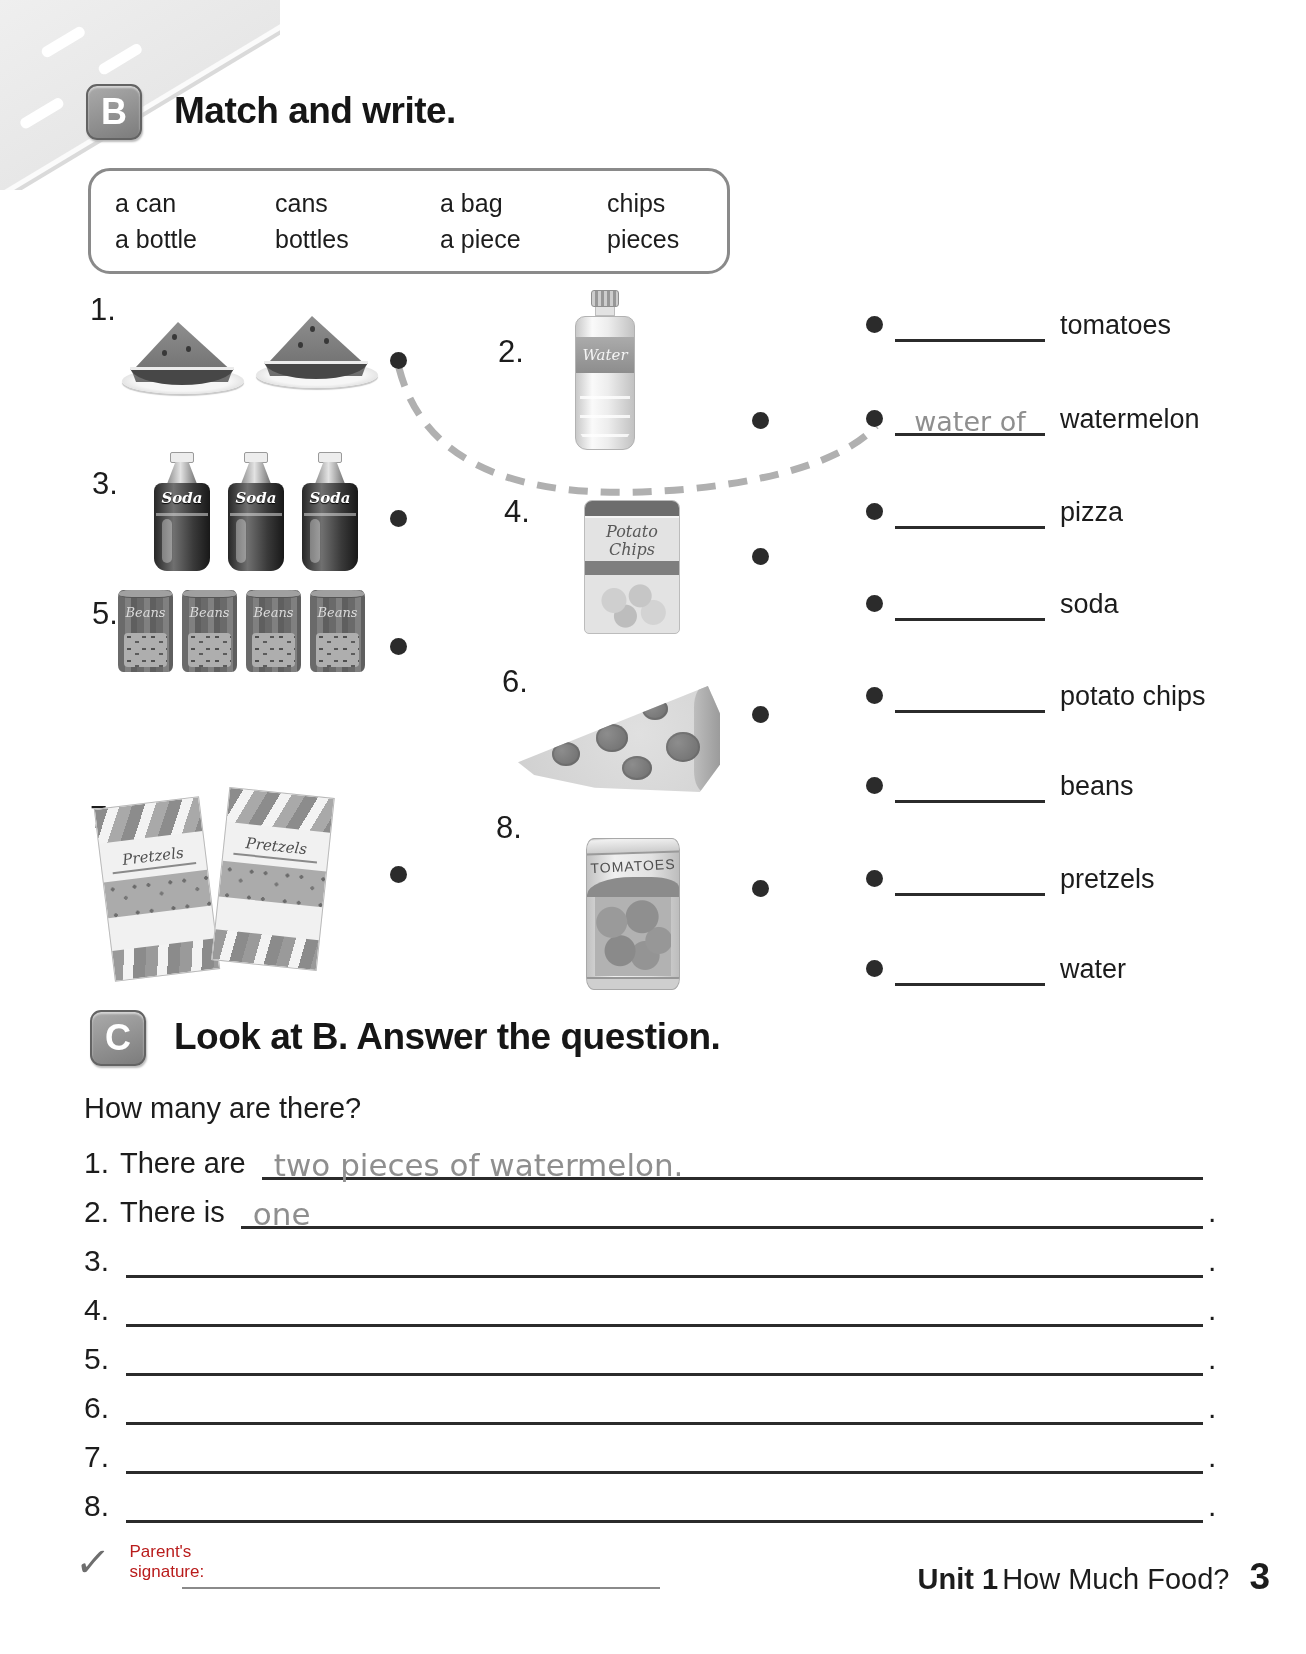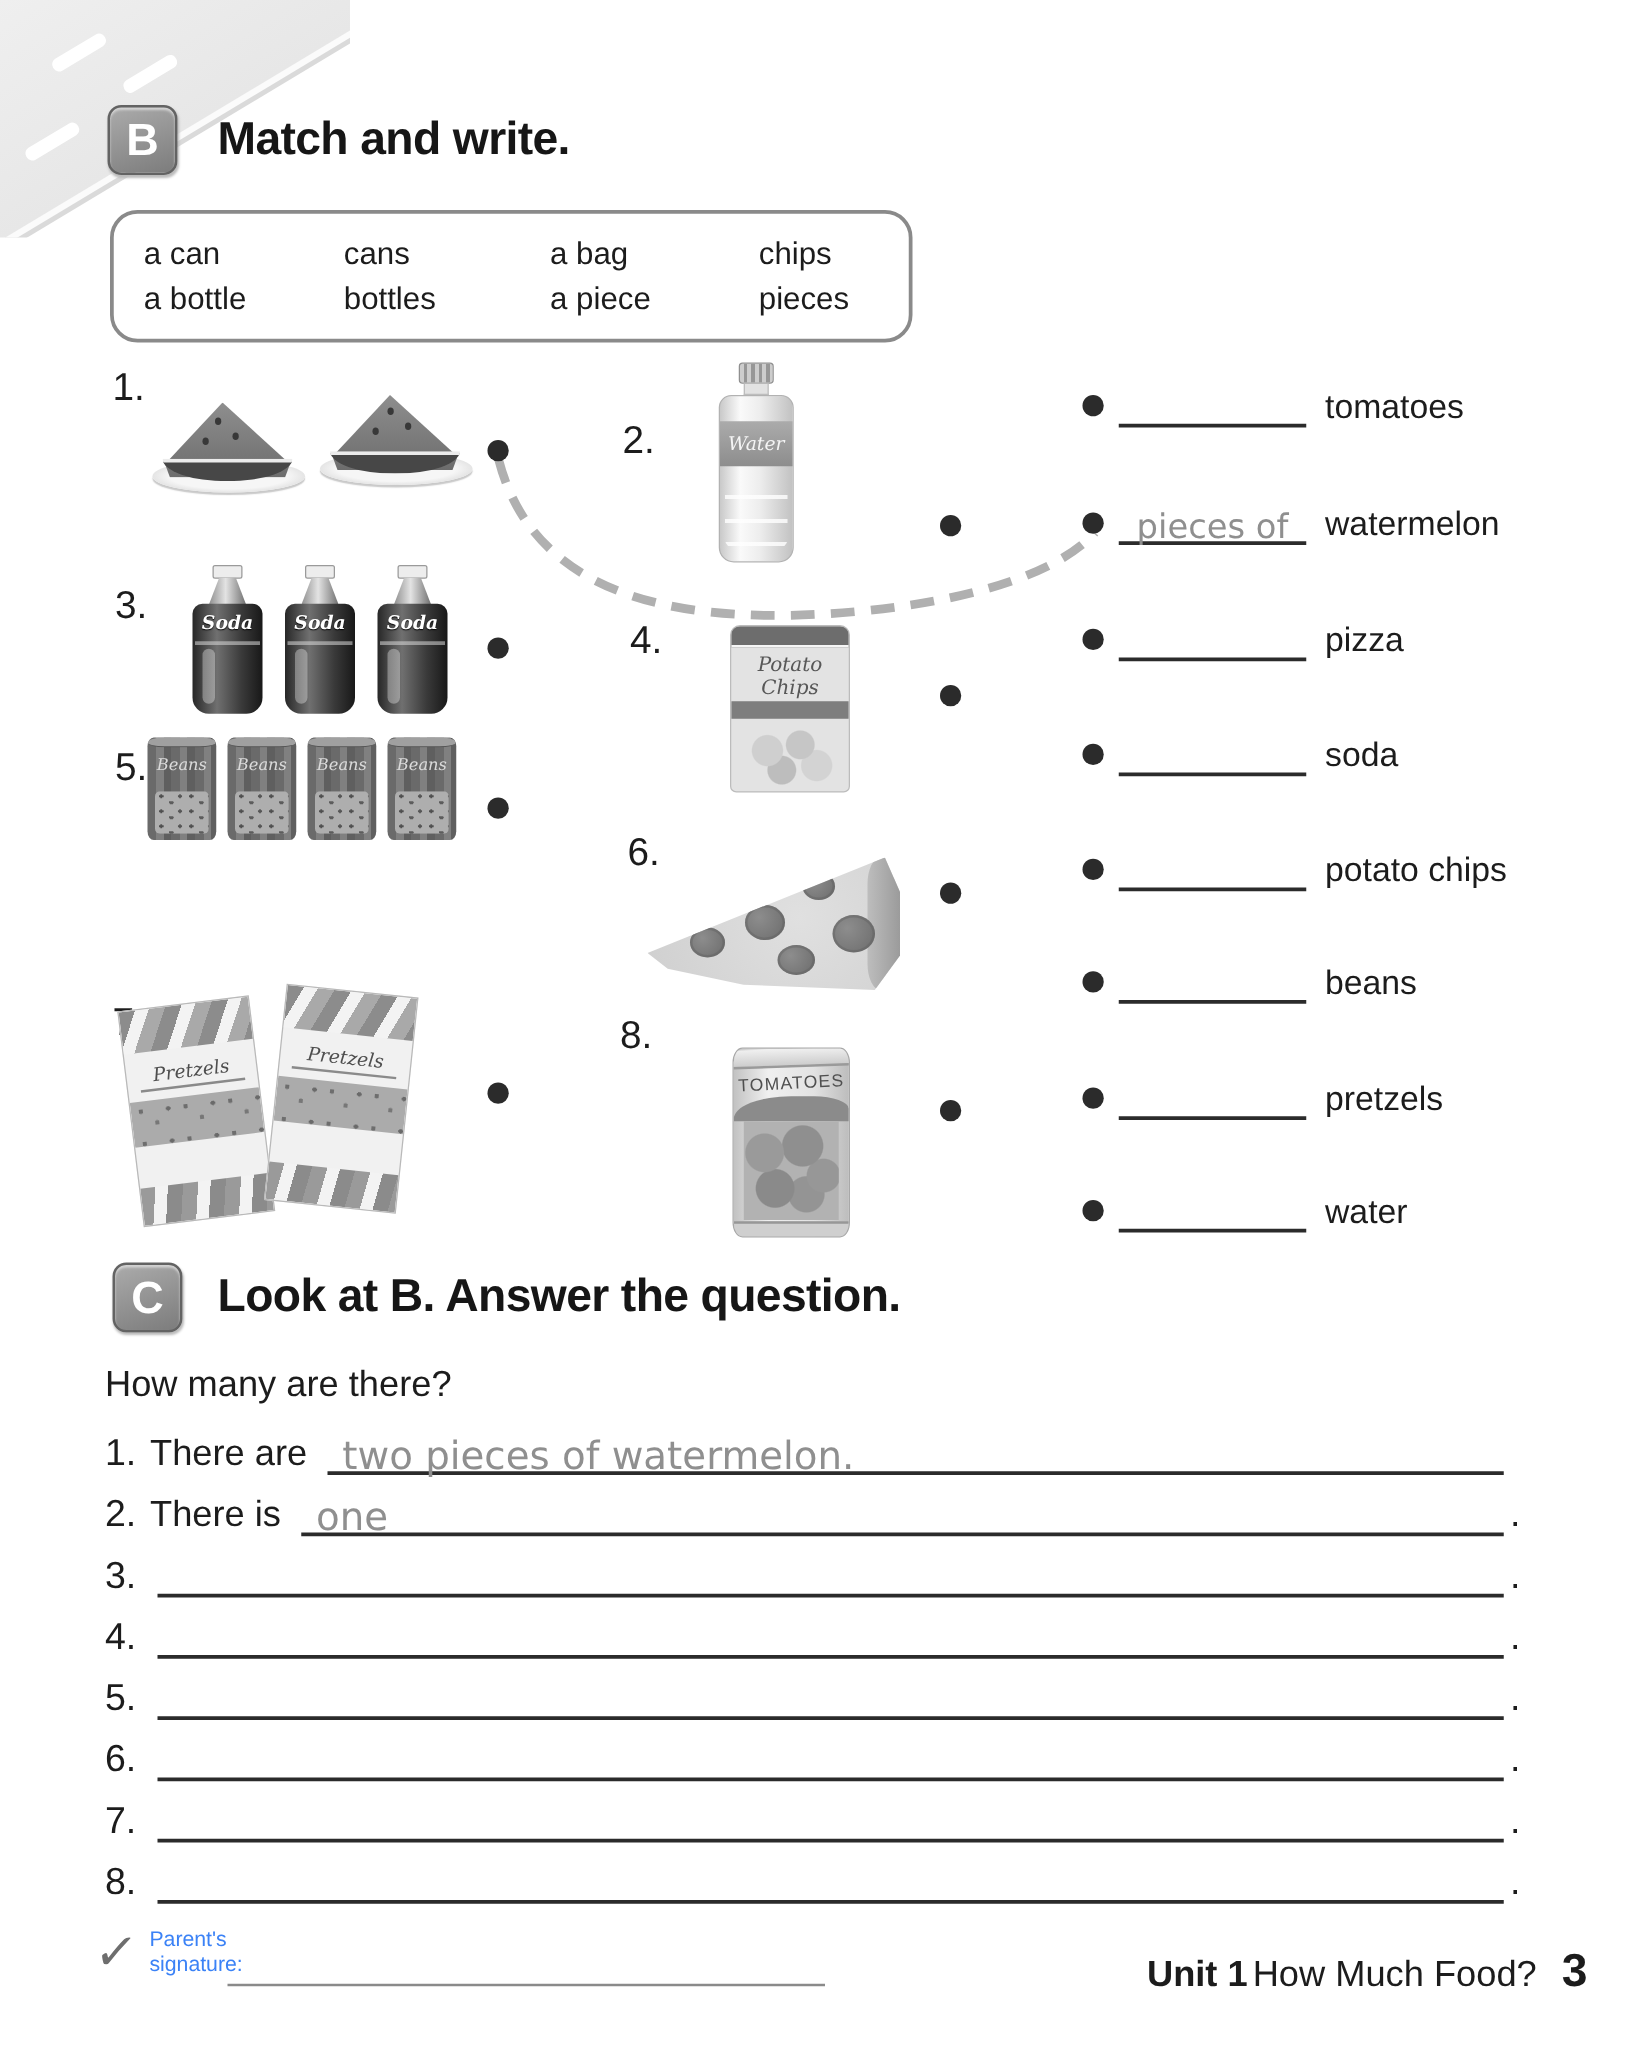--- a/index.html
+++ b/index.html
@@ -153,21 +153,21 @@
   .cl-blank{flex:1;border-bottom:3px solid #2b2b2b;height:46px;display:flex;align-items:flex-end;
             padding-left:12px;margin-left:8px;}
   .cl-hand{font-size:31px;color:#8f8f8f;font-family:"DejaVu Sans",sans-serif;transform:translateY(6px);white-space:nowrap;}
   .cl-end{font-size:30px;margin-left:5px;width:14px;}
 
   .question{position:absolute;left:84px;top:1092px;font-size:29px;}
 
   
   .sig{position:absolute;left:76px;top:1542px;display:flex;align-items:flex-start;}
   .sig-check{font-size:40px;color:#6e6e6e;line-height:1;transform:skewX(-8deg);}
-  .sig-labels{margin-left:10px;font-size:17px;color:#3b82f6;line-height:1.2;}
+  .sig-labels{margin-left:20px;font-size:17px;color:#b91c1c;line-height:1.2;}
   .sig-line{position:absolute;left:182px;top:1587px;width:478px;border-bottom:2px solid #8a8a8a;}
   .unit{position:absolute;top:1556px;right:36px;display:flex;align-items:baseline;}
   .unit-label{font-weight:bold;font-size:29px;}
   .unit-title{font-size:29px;margin-left:4px;}
   .unit-page{font-weight:bold;font-size:37px;margin-left:20px;}
 </style>
 </head>
 <body>
 
 <div id="page">
@@ -341,21 +341,21 @@
   <div class="ans" style="top:300px;">
     <span class="a-dot"></span>
     <span class="a-blank">
         <span class="hand"></span>
       </span>
     <span class="a-label">tomatoes</span>
   </div>
   <div class="ans" style="top:394px;">
     <span class="a-dot"></span>
     <span class="a-blank">
-        <span class="hand">pieces of</span>
+        <span class="hand">water of</span>
       </span>
     <span class="a-label">watermelon</span>
   </div>
   <div class="ans" style="top:487px;">
     <span class="a-dot"></span>
     <span class="a-blank">
         <span class="hand"></span>
       </span>
     <span class="a-label">pizza</span>
   </div>

